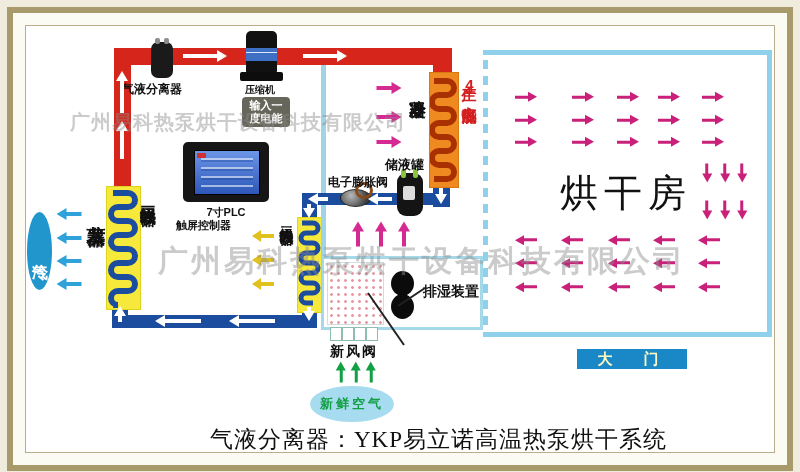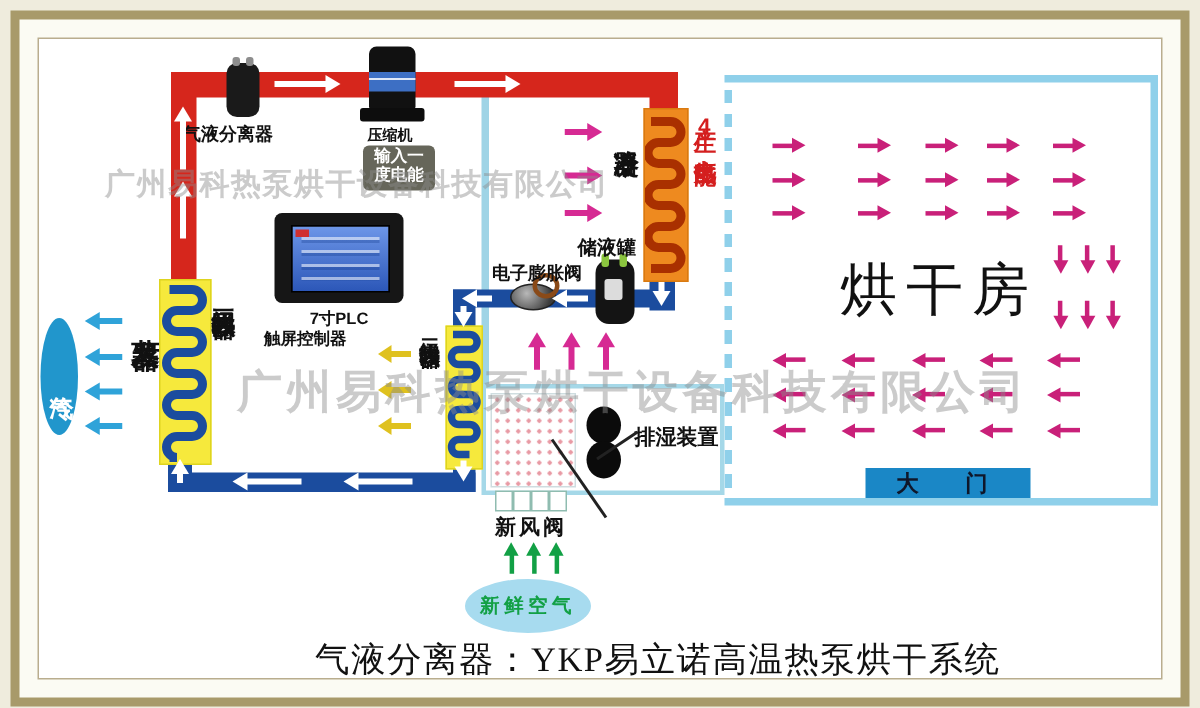--- a/index.html
+++ b/index.html
@@ -10,21 +10,21 @@
   
   .pipe{position:absolute;z-index:10;}
   .hot{background:var(--hot_pipe);}
   .cold{background:var(--cold_pipe);}
   
   .coil{position:absolute;z-index:12;}
   .coil.yellow{background:var(--coil_bg);border:1px solid #ded41f;}
   .coil.orange{background:var(--condenser_bg);border:1px solid #d97a10;}
   .coil svg{display:block;}
   
-  .comp{position:absolute;z-index:15;font-family:Liberation Mono, monospace;}
+  .comp{position:absolute;z-index:15;}
   .separator{width:22px;height:36px;background:#1a1a1a;border-radius:7px;}
   .separator .nub{position:absolute;top:-4px;width:5px;height:6px;background:#8d8d8d;border-radius:2px;}
   .compressor{width:31px;height:45px;background:#111;border-radius:5px;}
   .compressor .band{position:absolute;left:0;top:17px;width:100%;height:13px;
       background:repeating-linear-gradient(to bottom,#3d6fc4 0 4px,#dfe8f8 4px 5px,#3d6fc4 5px 9px);}
   .comp-base{width:43px;height:9px;background:#0d0d0d;border-radius:2px;}
   .badge{background:#66665a;color:#fff;border-radius:4px;text-align:center;
       font-size:11px;font-weight:bold;line-height:1.2;padding:2px 3px;}
   .plc{width:86px;height:60px;background:#161616;border-radius:5px;}
   .plc .screen{position:absolute;left:11px;top:8px;width:64px;height:43px;
@@ -47,22 +47,22 @@
         background:repeating-linear-gradient(to bottom,var(--room_border) 0 9px,transparent 9px 16px);}
   .partition{position:absolute;z-index:6;width:5px;background:#9fd4e6;}
   .ahu{position:absolute;z-index:8;border:3px solid #a5d8e8;background:#fff;}
   .pinkblock{position:absolute;z-index:9;background-color:#fff;border:1px solid #cfdde0;
         background-image:radial-gradient(#e89aa4 1.3px,transparent 1.5px);background-size:7px 7px;}
   .vents{position:absolute;z-index:9;display:grid;grid-template-columns:repeat(4,1fr);}
   .vents span{border:1px solid #8fbcb0;background:#fff;}
   
   .oval{position:absolute;z-index:20;border-radius:50%;display:flex;align-items:center;
         justify-content:center;color:#fff;font-weight:bold;}
-  .door{position:absolute;z-index:20;background:var(--door_blue);color:#0f172a;font-weight:bold;
-        font-size:15px;letter-spacing:8px;display:flex;align-items:center;justify-content:center;}
+  .door{position:absolute;z-index:20;background:var(--door_blue);color:#fef9c3;font-weight:bold;
+        font-size:15px;letter-spacing:8px;display:flex;align-items:center;justify-content:center;margin-top:37px;}
   
   .lbl{position:absolute;z-index:25;font-weight:bold;color:#111;white-space:nowrap;}
   .vlbl{writing-mode:vertical-rl;text-orientation:upright;}
   .serif{font-family:"Liberation Serif",serif;font-weight:normal;}
   .wm{position:absolute;z-index:60;font-family:"Liberation Serif",serif;font-weight:bold;
       color:rgba(140,140,140,0.45);white-space:nowrap;pointer-events:none;}
   
   #arrows{position:absolute;inset:0;z-index:30;}
   .arr{position:absolute;width:var(--len);height:calc(var(--th)*3);}
   .arr::before{content:"";position:absolute;left:0;top:var(--th);height:var(--th);

